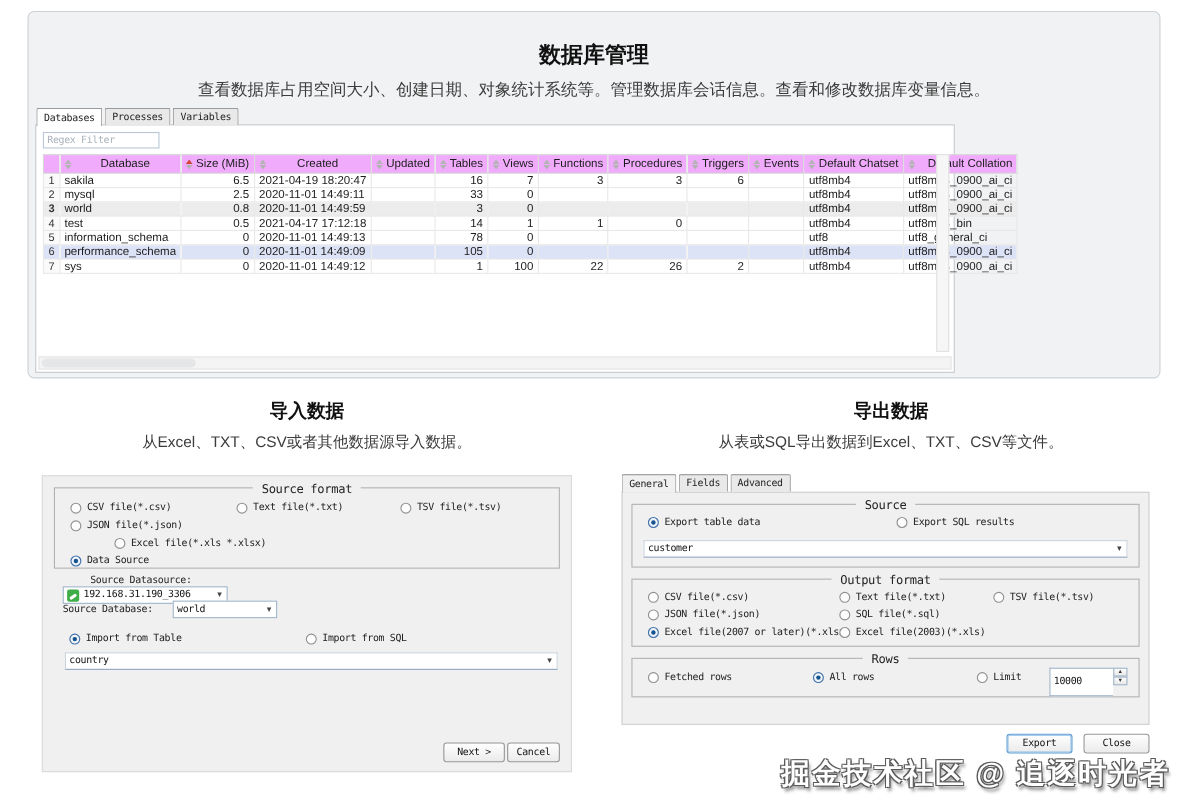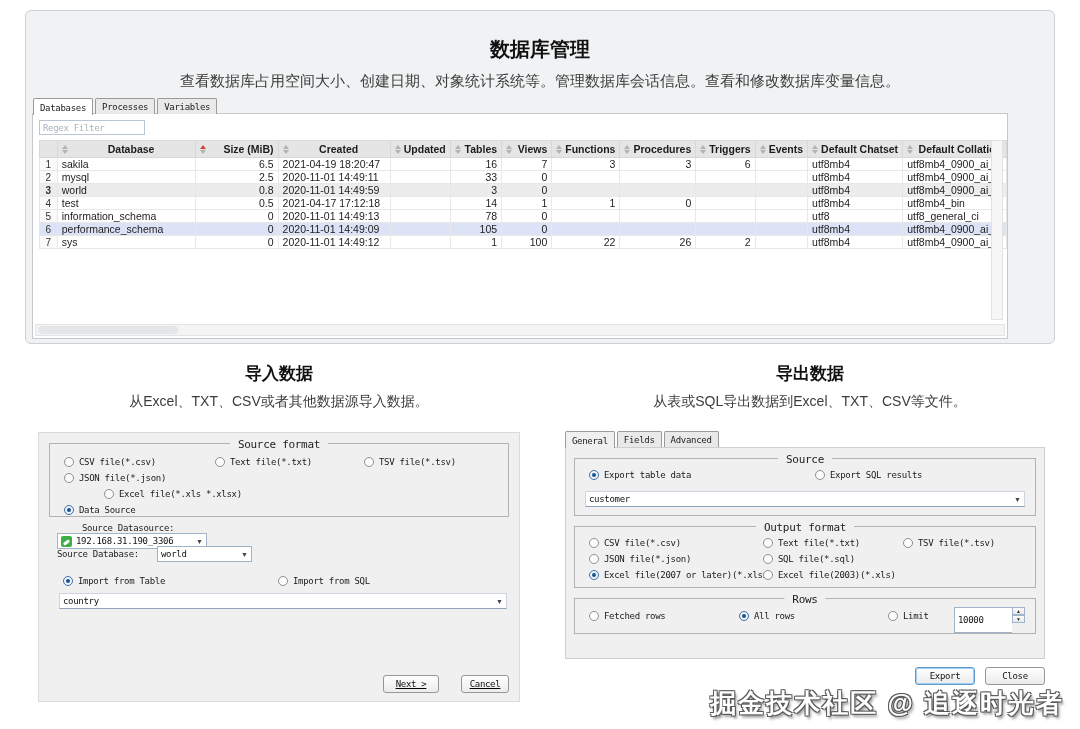--- a/index.html
+++ b/index.html
@@ -13,31 +13,31 @@
 
   .mono { font-family:"DejaVu Sans Mono",monospace; font-size:9px; letter-spacing:-0.3px; color:#222; }
 
   .tabbar { position:absolute; display:flex; align-items:flex-end; z-index:3; }
   .tabbar.db { left:7px; top:86px; }
   .tab { font-family:"DejaVu Sans Mono",monospace; font-size:9px; letter-spacing:-0.3px;
     background:#e9e9e9; border:1px solid #9b9b9b; border-bottom:none; padding:3px 6px 2px;
     margin-right:2px; color:#222; cursor:pointer; border-radius:2px 2px 0 0; }
   .tab.active { background:#fff; padding-top:4px; position:relative; top:1px; }
 
-  .grid-container { position:absolute; left:6px; top:102px; width:976px; height:226px;
+  .grid-container { position:absolute; left:6px; top:102px; width:836px; height:226px;
     background:#fff; border:1px solid #c4c9ce; z-index:2; }
   .filter-input { position:absolute; left:6px; top:6px; width:106px; height:15px;
     border:1px solid #bac6d5; background:#fff; font-family:"DejaVu Sans Mono",monospace;
     font-size:9px; letter-spacing:-0.3px; color:#333; padding:0 3px; }
   .filter-input::placeholder { color:#a9b2bd; }
 
   table.dbgrid { position:absolute; left:6px; top:26px; border-collapse:collapse; table-layout:fixed;
     font-size:10.5px; color:#1c1c1c; border:1px solid #c6c6c6; }
   table.dbgrid th, table.dbgrid td { border:1px solid #e8e8e8; overflow:hidden; white-space:nowrap; height:13px; padding:0 4px; }
-  table.dbgrid thead th { height:17px; background:#e5e5e5; border-color:#d8d8d8; font-weight:bold; }
+  table.dbgrid thead th { height:17px; background:#f0abfc; border-color:#d8d8d8; font-weight:normal; }
   th .hwrap { display:flex; align-items:center; gap:3px; }
   th .hlabel { flex:1; text-align:right; }
   th .hlabel.c { text-align:center; }
   .sort { display:inline-flex; flex-direction:column; gap:1px; flex:0 0 auto; }
   .sort i { display:block; width:0; height:0; border-left:3px solid transparent; border-right:3px solid transparent; }
   .sort .up { border-bottom:4px solid #b3b3b3; }
   .sort .dn { border-top:4px solid #b3b3b3; }
   .sort.active .up { border-bottom-color:#cf4436; }
   td.num { background:#fafafa; border-right:1px solid #d2d2d2; color:#333; text-align:center; font-size:10px; }
   tr.current { background:#ececec; }
@@ -427,21 +427,21 @@
         </div>
     </div>
 
     <div class="formrow" style="left:20px; top:160px; right:12px;">
       <div class="combo flat" style="width:100%;">
         <span class="val">country</span>
         <span class="arrow">▼</span>
       </div>
     </div>
 
-    <div class="formrow" style="right:10px; bottom:8px; gap:22px;text-decoration:underline;">
+    <div class="formrow" style="right:10px; bottom:8px; gap:2px;">
       <div class="btn" style="width:56px;">Next &gt;</div>
       <div class="btn" style="width:48px;">Cancel</div>
     </div>
   </div>
 </div>
 
 <div class="export-section">
   <div class="section-title">导出数据</div>
   <div class="section-sub">从表或SQL导出数据到Excel、TXT、CSV等文件。</div>
 

